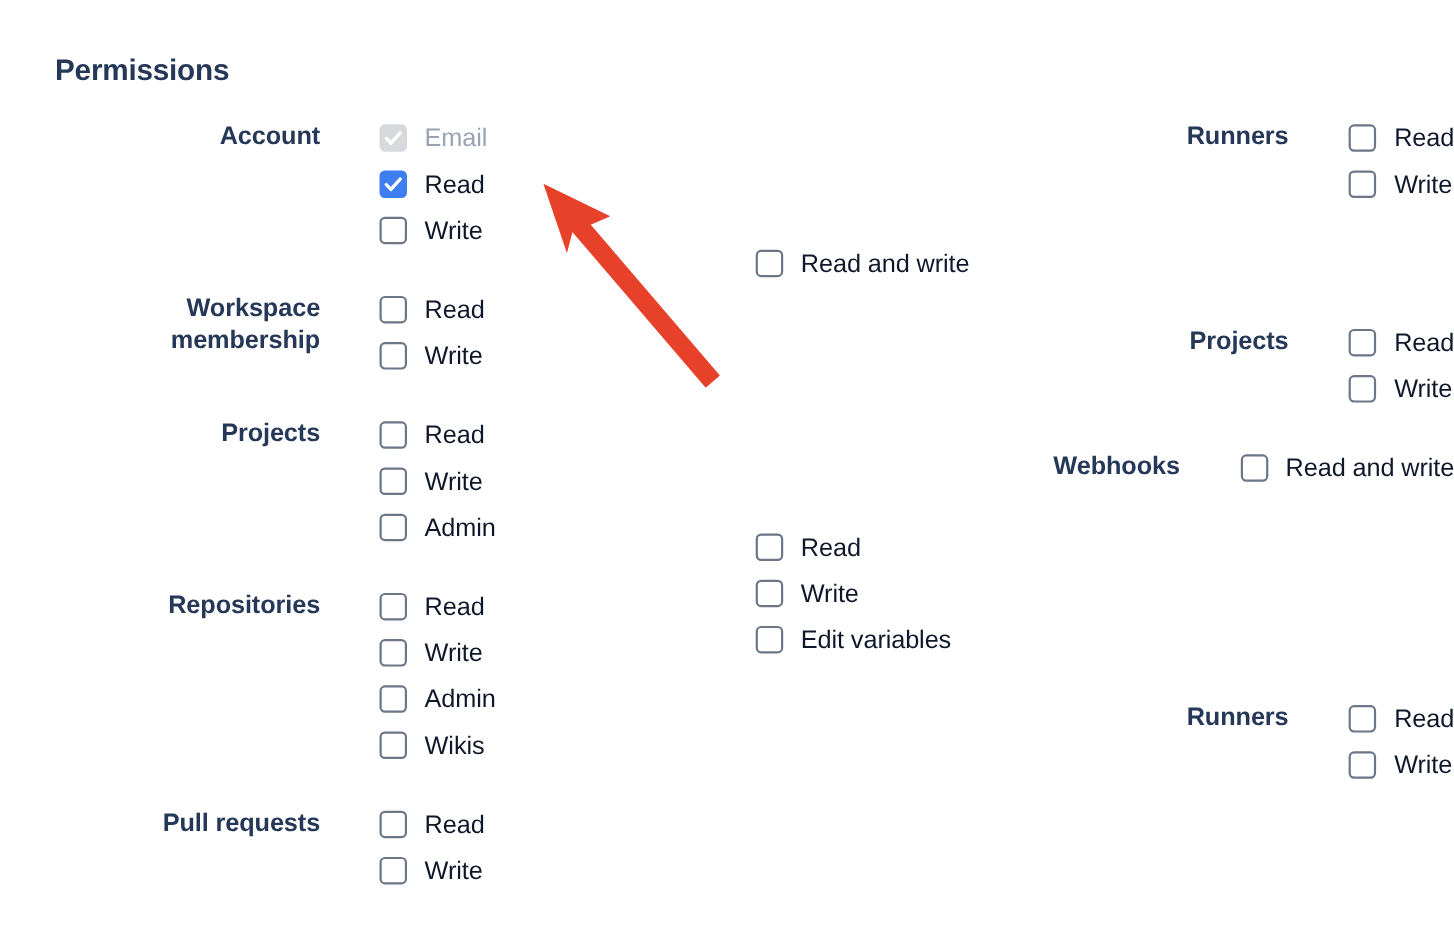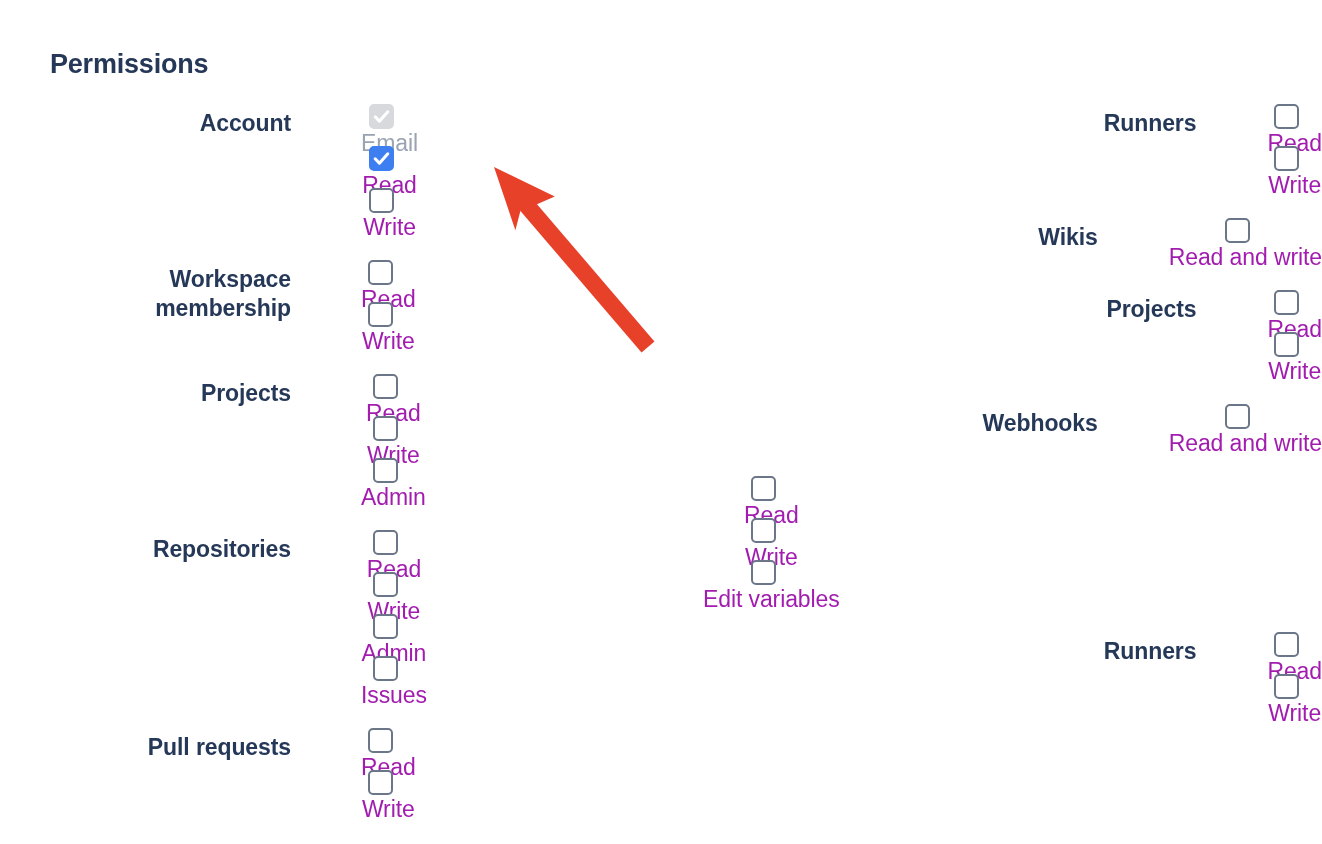--- a/index.html
+++ b/index.html
@@ -79,21 +79,21 @@
 
   .options {
     display: flex;
     flex-direction: column;
     padding-left: 26px;
   }
   .column.right .options { padding-left: 27px; }
 
   .option {
     display: flex;
-    flex-direction: column;
+    flex-direction: row;
     align-items: center;
     height: 42px;
   }
 
   
   .cb {
     width: 25px;
     height: 25px;
     border-radius: 5px;
     border: 2px solid #6b7688;
@@ -113,21 +113,21 @@
 
   .cb.disabled {
     background: #d7d9dd;
     border-color: #d7d9dd;
     cursor: default;
   }
   .cb.disabled .tick { display: block; }
 
   .option-label {
     font-size: 23px;
-    color: #a21caf;
+    color: #0f172a;
     margin-left: 16px;
     line-height: 29px;
     letter-spacing: -0.1px;
     white-space: nowrap;
     cursor: pointer;
   }
   .cb.disabled + .option-label { color: #9aa3b2; cursor: default; }
 
   
   .annotation-arrow {
@@ -214,21 +214,21 @@
             <div class="option">
               <span class="cb"></span>
               <span class="option-label">Write</span>
             </div>
             <div class="option">
               <span class="cb"></span>
               <span class="option-label">Admin</span>
             </div>
             <div class="option">
               <span class="cb"></span>
-              <span class="option-label">Issues</span>
+              <span class="option-label">Wikis</span>
             </div>
           </div>
         </div>
         <div class="perm-group">
           <div class="group-label">Pull requests</div>
           <div class="options">
             <div class="option">
               <span class="cb"></span>
               <span class="option-label">Read</span>
             </div>
@@ -247,21 +247,20 @@
               <span class="cb"></span>
               <span class="option-label">Read</span>
             </div>
             <div class="option">
               <span class="cb"></span>
               <span class="option-label">Write</span>
             </div>
           </div>
         </div>
         <div class="perm-group">
-          <div class="group-label">Wikis</div>
           <div class="options">
             <div class="option">
               <span class="cb"></span>
               <span class="option-label">Read and write</span>
             </div>
           </div>
         </div>
         <div class="perm-group">
           <div class="group-label">Projects</div>
           <div class="options">

